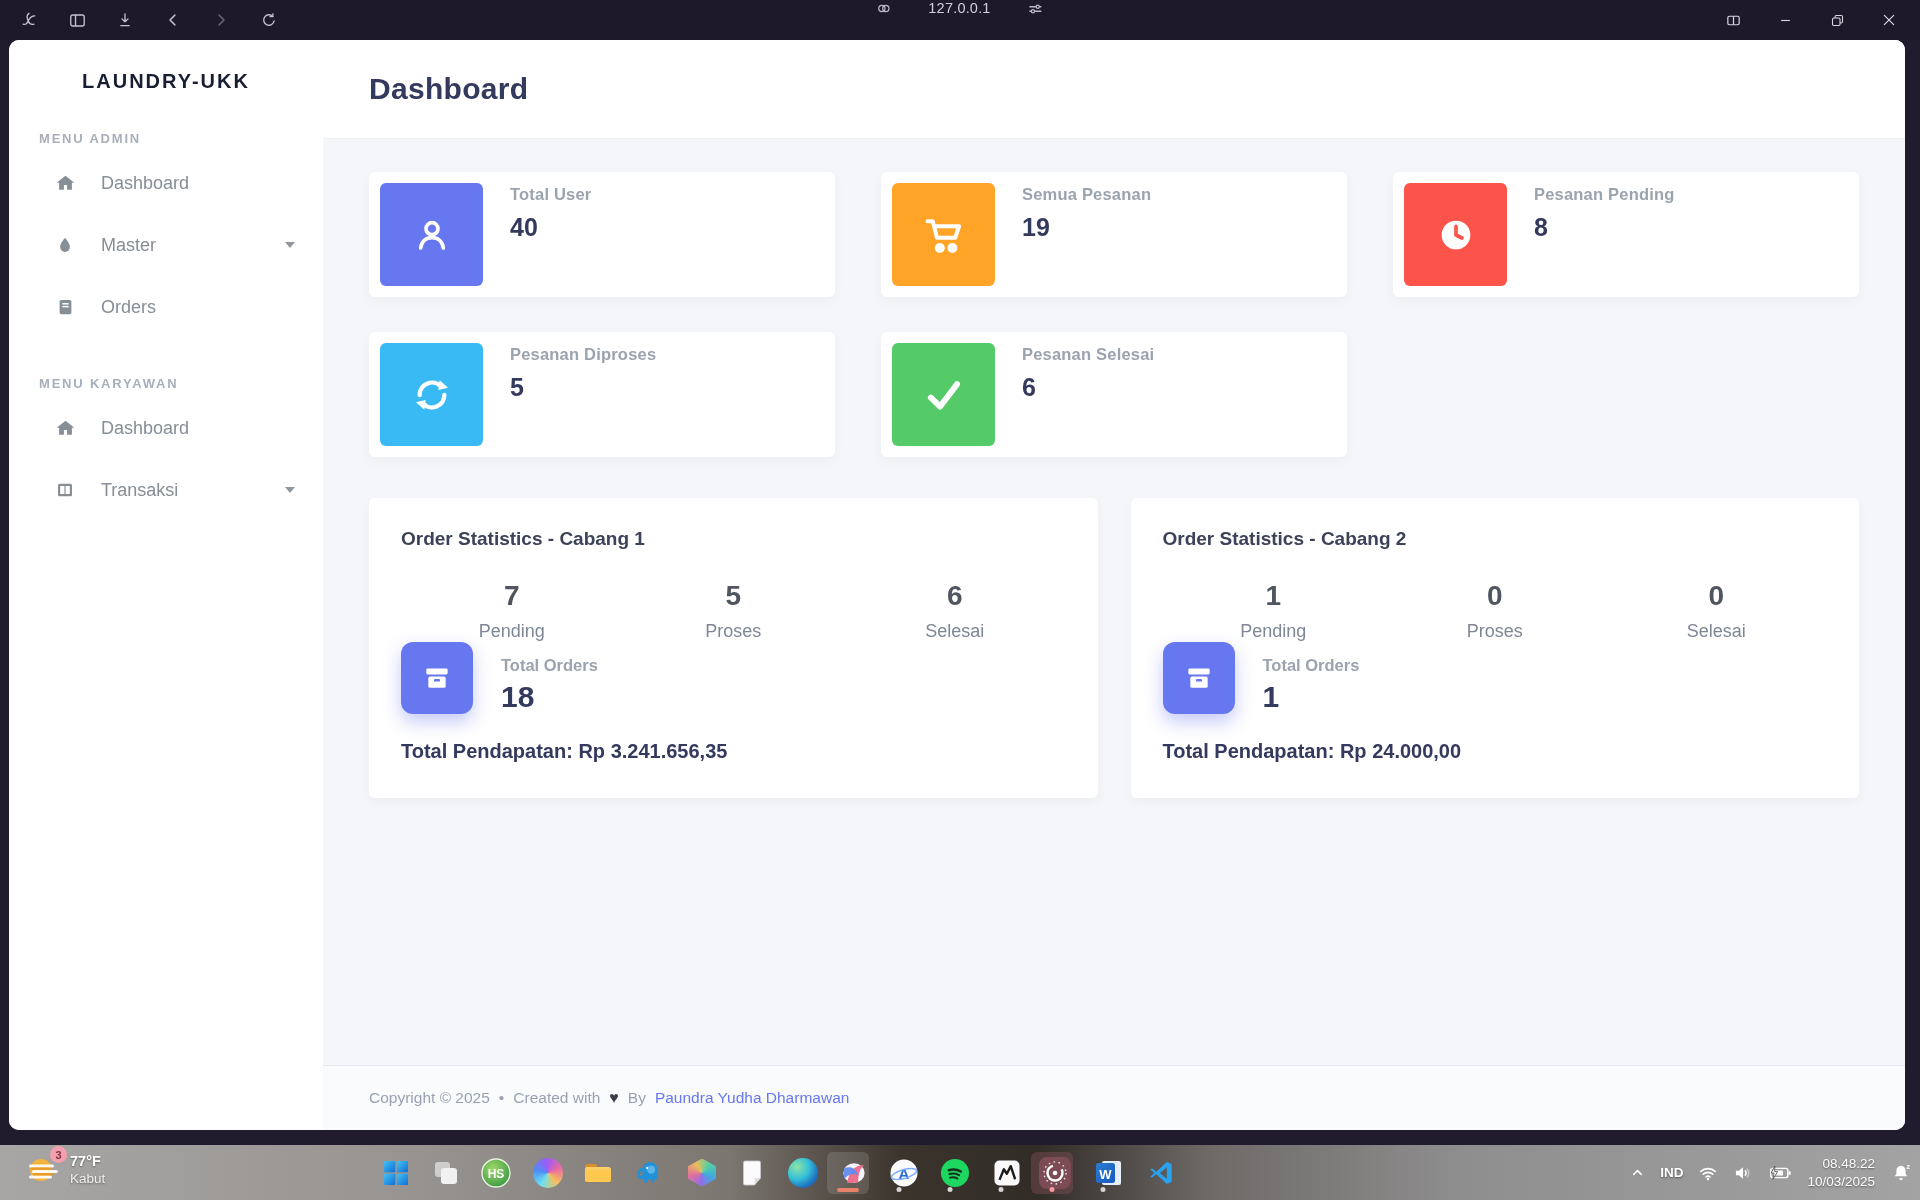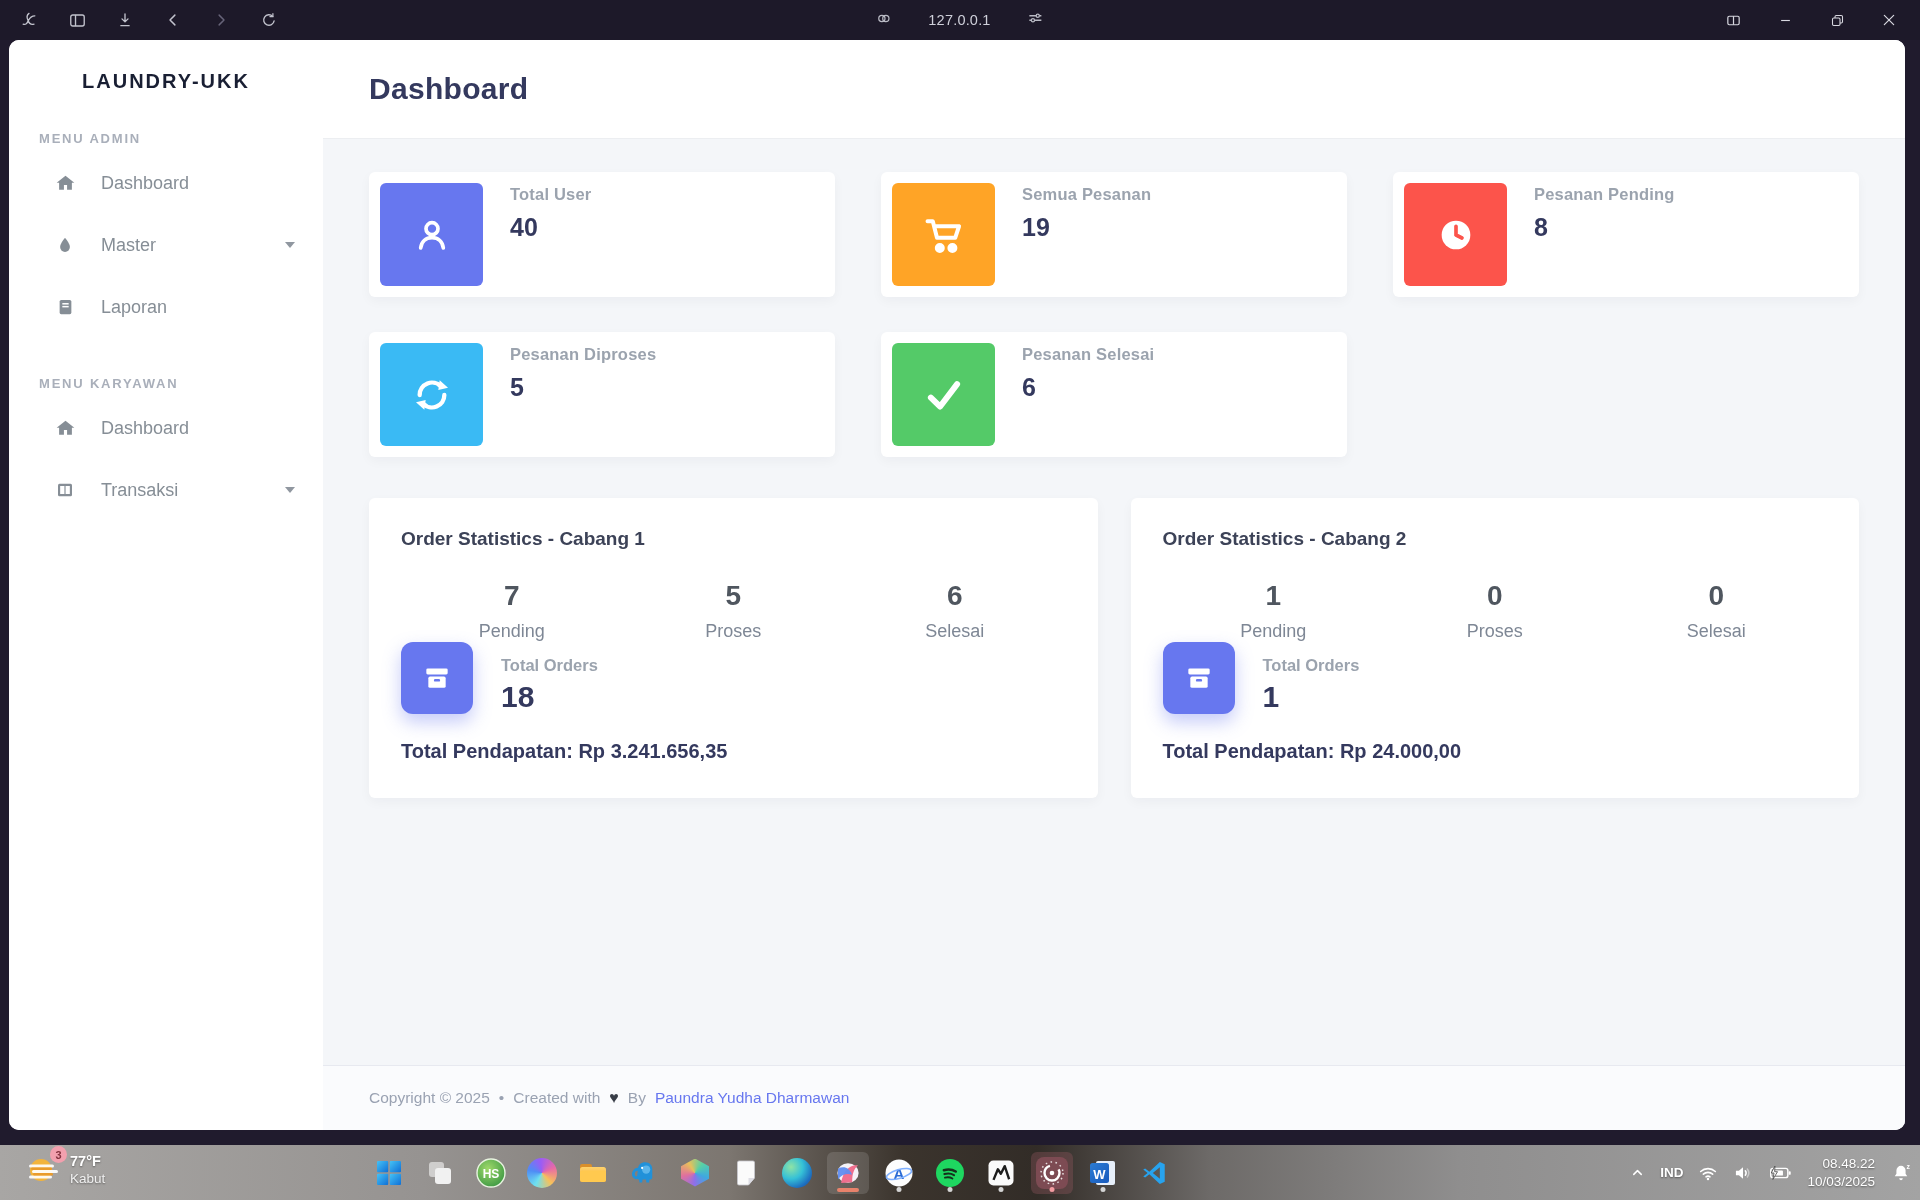--- a/index.html
+++ b/index.html
@@ -3,21 +3,21 @@
 <meta charset="utf-8">
 <style>
   *{margin:0;padding:0;box-sizing:border-box}
   html,body{width:1920px;height:1200px;overflow:hidden;font-family:"Liberation Sans",sans-serif;background:#201b2d}
   body{position:relative}
 
   
   .titlebar{position:absolute;left:0;top:0;width:1920px;height:40px;background:#1d1929;display:flex;align-items:center}
   .tb-left{display:flex;align-items:center;gap:26px;padding-left:18px}
   .tb-btn{width:22px;height:22px;display:flex;align-items:center;justify-content:center;border-radius:4px}
-  .tb-center{position:absolute;left:50%;top:0;transform:translateX(-50%);height:40px;display:flex;align-items:center;gap:36px}
+  .tb-center{position:absolute;left:50%;top:0;transform:translateX(-50%);height:40px;display:flex;gap:36px}
   .tb-url{color:#cfd0da;font-size:14.5px;letter-spacing:.2px}
   .tb-right{margin-left:auto;display:flex;align-items:center;gap:30px;padding-right:20px}
 
   
   .page{position:absolute;left:9px;top:40px;width:1896px;height:1090px;border-radius:10px;overflow:hidden;display:flex;background:#fff;}
 
   
   .sidebar{width:314px;background:#fff;flex:none}
   .brand{padding-top:30px;text-align:center;font-size:20px;font-weight:700;letter-spacing:2px;color:#191f33}
   .menu-label{margin:38px 0 6px 30px;font-size:13px;font-weight:700;letter-spacing:1.8px;color:#a9afba}
@@ -68,21 +68,21 @@
   
   .taskbar{position:absolute;left:0;top:1145px;width:1920px;height:55px;
     background:linear-gradient(90deg,#a8a6a4 0%,#969391 22%,#7c7670 38%,#3b342d 47%,#322c27 54%,#6d6a68 63%,#8f8e8e 76%,#a3a3a3 100%)}
   .weather{position:absolute;left:24px;top:6px;display:flex;align-items:center;gap:10px;cursor:pointer}
   .w-icon{position:relative;width:36px;height:36px}
   .w-badge{position:absolute;top:-5px;right:-7px;width:17px;height:17px;border-radius:50%;background:#f2a0ae;color:#83323e;font-size:11px;font-weight:700;display:flex;align-items:center;justify-content:center}
   .w-temp{color:#fff;font-size:14.5px;font-weight:600;text-shadow:0 1px 2px rgba(0,0,0,.4)}
   .w-cond{color:#f0f0f0;font-size:13.5px;text-shadow:0 1px 2px rgba(0,0,0,.4);margin-top:2px}
 
   .tb-center-group{position:absolute;left:368px;top:0;height:55px;display:flex;align-items:center;gap:9px}
-  .tb-tile{position:relative;width:42px;height:42px;border-radius:6px;display:flex;align-items:center;justify-content:center;cursor:pointer}
+  .tb-tile{position:relative;width:42px;height:42px;border-radius:6px;display:flex;align-items:center;justify-content:flex-end;cursor:pointer}
   .tb-tile.active{background:rgba(255,255,255,.13)}
   .runbar{position:absolute;bottom:2px;left:50%;transform:translateX(-50%);width:22px;height:3.4px;border-radius:2px;background:#e8826b}
   .rundot{position:absolute;bottom:2px;left:50%;transform:translateX(-50%);width:5px;height:5px;border-radius:50%;background:#d4d4d4}
   .rundot.pink{background:#f29ba0}
   .search-pill{width:268px;height:38px;border-radius:19px;background:rgba(32,30,37,.62);border:1px solid rgba(255,255,255,.25);display:flex;align-items:center;padding:0 8px 0 13px;gap:10px;cursor:text}
   .search-pill span{color:#d9d9de;font-size:15px}
   .blossom{margin-left:auto}
 
   .tray{position:absolute;right:8px;top:0;height:55px;display:flex;align-items:center;gap:15px;color:#fff}
   .tray .txt{font-size:13.5px;font-weight:600;text-shadow:0 1px 2px rgba(0,0,0,.45);cursor:pointer}
@@ -199,21 +199,21 @@
     </div>
 
     <div class="side-item">
       <span class="si-icon">
         <svg width="19" height="20" viewBox="0 0 24 24">
             <rect x="4.6" y="3" width="14.8" height="18" rx="2" fill="#868e96"></rect>
             <rect x="8" y="7" width="8" height="1.9" fill="#fff"></rect>
             <rect x="8" y="10.6" width="8" height="1.9" fill="#fff"></rect>
           </svg>
       </span>
-      <span>Laporan</span>
+      <span>Orders</span>
     </div>
 
     <div class="menu-label">MENU KARYAWAN</div>
 
     <div class="side-item">
       <span class="si-icon">
         <svg width="21" height="21" viewBox="0 0 24 24" fill="#868e96">
             <path d="M12 3 1.9 11h2.8v8.2h5.5v-5.5h3.6v5.5h5.5V11h2.8Z"></path>
           </svg>
       </span>

